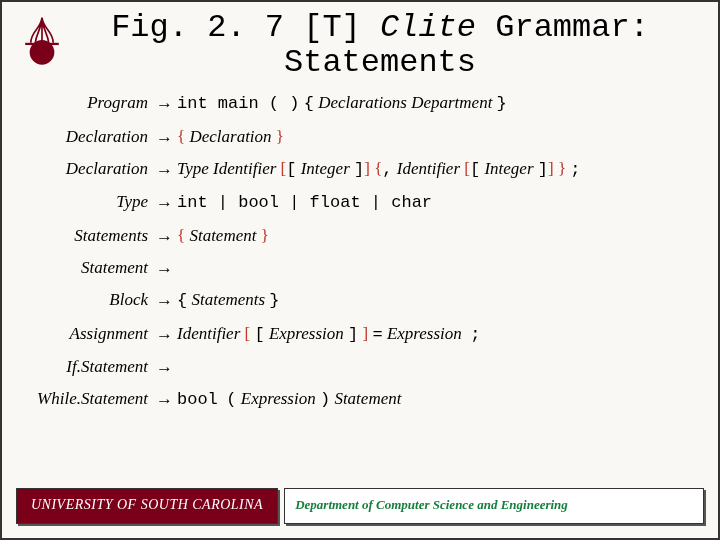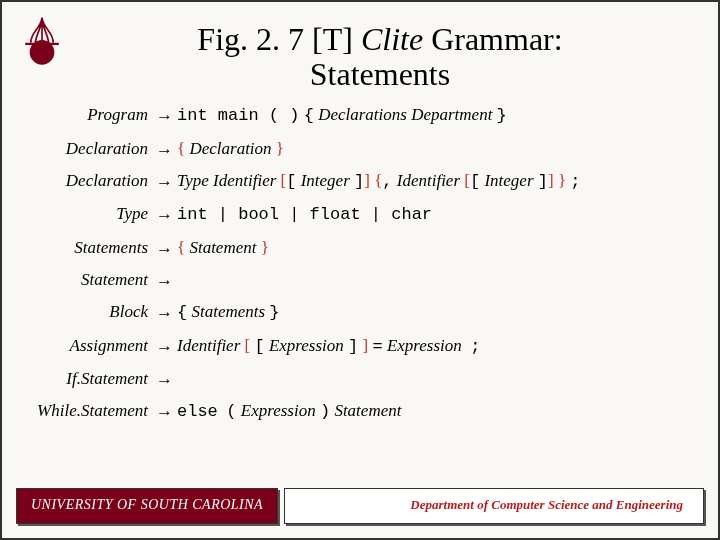--- a/index.html
+++ b/index.html
@@ -24,24 +24,25 @@
     position: absolute;
     top: 10px;
     left: 12px;
     width: 56px;
     height: 56px;
   }
   .title {
     text-align: center;
     font-size: 32px;
     line-height: 1.1;
-    margin-top: 20px;
+    margin-top: 8px;
     margin-bottom: 10px;
     padding-left: 60px;
     padding-right: 20px;
+    font-family: Liberation Mono, monospace;
   }
   .title .italic { font-style: italic; }
   .rules {
     padding: 0 28px 0 28px;
     font-size: 17px;
     line-height: 1.55;
   }
   .rule {
     margin-bottom: 6px;
     display: flex;
@@ -85,30 +86,30 @@
     font-family: "Times New Roman", serif;
     font-size: 14px;
     letter-spacing: 0.5px;
     padding: 8px 14px;
     flex: 0 0 auto;
     border: 1px solid #333;
     box-shadow: 2px 2px 0 #555;
   }
   .footer-right {
     background: #fff;
-    color: #b91c1c;
+    color: #15803d;
     font-family: "Times New Roman", serif;
     font-weight: bold;
     font-size: 13px;
-    padding: 8px 20px;
+    padding: 8px 10px;
     flex: 1;
     border: 1px solid #333;
     margin-left: 6px;
     box-shadow: 2px 2px 0 #555;
-    text-align: right;
+    text-align: left;
   }
 </style>
 </head>
 <body>
 
 <div class="slide">
 
   <svg class="logo" viewBox="0 0 100 100">
     <circle cx="50" cy="72" r="22" fill="#7a0019"></circle>
     <path d="M50 10 C 48 30, 30 35, 30 55 M50 10 C 52 30, 70 35, 70 55 M50 10 C 49 30, 40 38, 38 55 M50 10 C 51 30, 60 38, 62 55 M50 10 L50 55" stroke="#7a0019" stroke-width="3" fill="none"></path>
@@ -210,21 +211,21 @@
 
     <div class="rule">
       <span class="lhs">If.Statement</span>
       <span class="arrow">→</span>
     </div>
 
     <div class="rule">
       <span class="lhs">While.Statement</span>
       <span class="arrow">→</span>
       <span class="rhs">
-        <span class="tt">else</span>&nbsp;
+        <span class="tt">bool</span>&nbsp;
         <span class="tt">(</span>
         <span class="nt">Expression</span>
         <span class="tt">)</span>
         <span class="nt">Statement</span>
       </span>
     </div>
 
   </div>
 
   <div class="footer">

